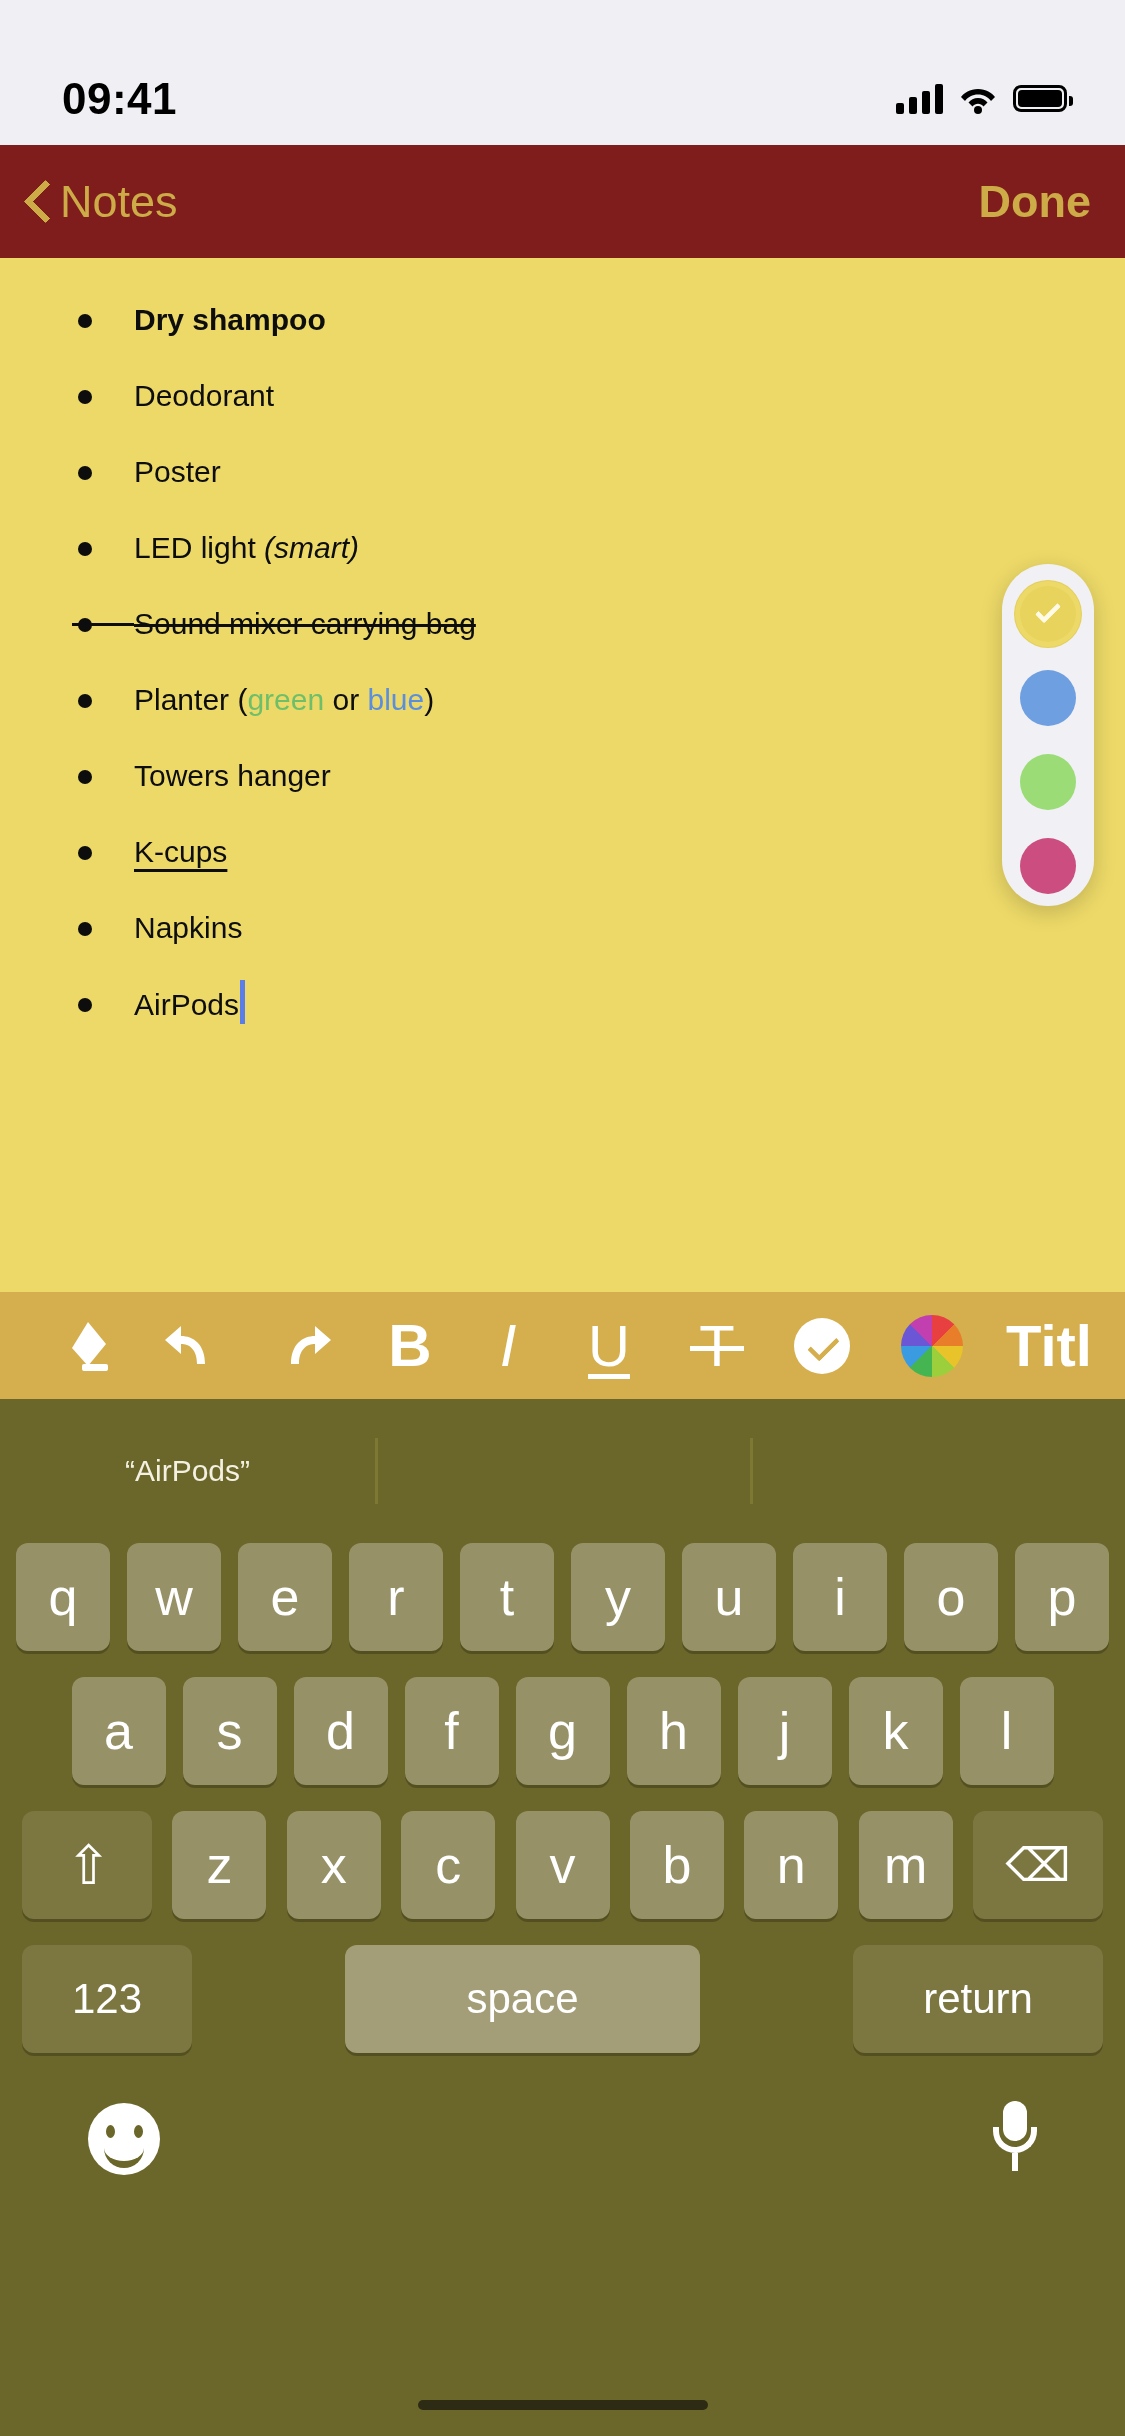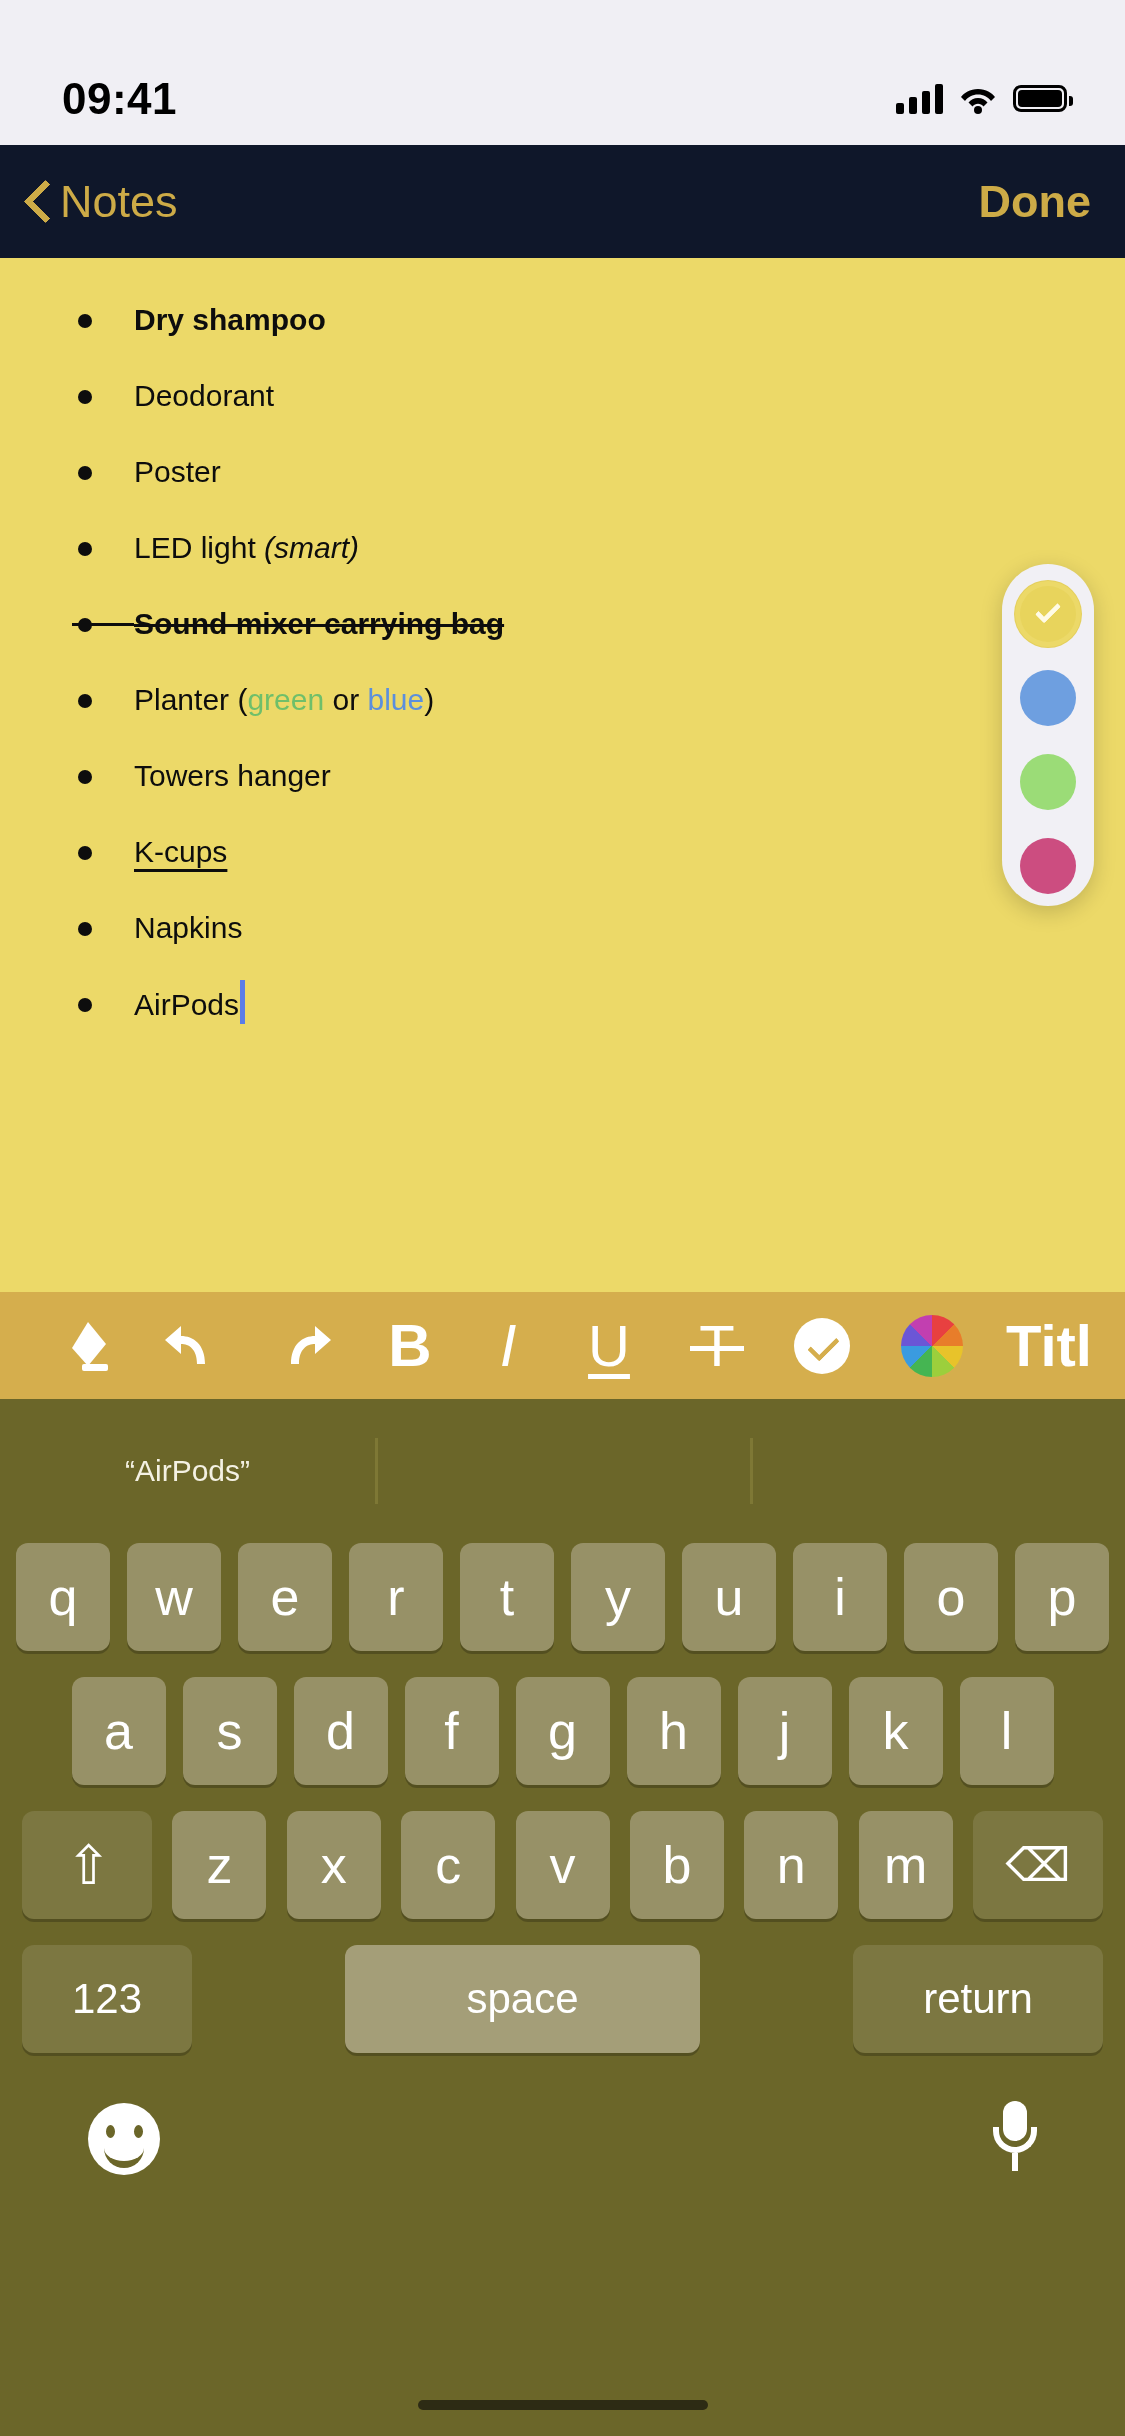--- a/index.html
+++ b/index.html
@@ -28,21 +28,21 @@
   .sig-bars i:nth-child(4){height:30px}
   .wifi{ width:38px; height:30px; position:relative; }
   .battery{ width:54px; height:27px; border:3px solid #000; border-radius:8px; position:relative; }
   .battery::after{ content:""; position:absolute; right:-9px; top:8px; width:4px; height:10px;
     background:#000; border-radius:0 3px 3px 0; }
   .battery .fill{ position:absolute; inset:2px; background:#000; border-radius:4px; }
 
   
   .nav-bar{
     position:absolute; top:145px; left:0; width:1125px; height:113px;
-    background:#0f172a; display:flex; align-items:center;
+    background:#7f1d1d; display:flex; align-items:center;
     justify-content:space-between; padding:0 34px 0 24px;
   }
   .nav-back{ display:flex; align-items:center; gap:10px; cursor:pointer; }
   .chevron-left{ width:26px; height:44px; position:relative; }
   .chevron-left::before{
     content:""; position:absolute; left:6px; top:6px;
     width:24px; height:24px; border-left:7px solid #cdab47; border-bottom:7px solid #cdab47;
     transform:rotate(45deg); border-radius:2px;
   }
   .nav-back-label{ font-size:45px; color:#cdab47; }
@@ -63,21 +63,21 @@
     line-height:48px; padding-left:56px; margin-bottom:28px;
     white-space:nowrap;
   }
   .note-list li .bullet{
     position:absolute; left:0; top:18px;
     width:14px; height:14px; background:#0d0d0d; border-radius:50%;
   }
   .bold{ font-weight:700; }
   .italic{ font-style:italic; }
   .underline{ text-decoration:underline; text-underline-offset:7px; }
-  li.strike{ text-decoration:line-through; text-decoration-thickness:3px;font-weight:bold; }
+  li.strike{ text-decoration:line-through; text-decoration-thickness:3px; }
   li.strike .bullet{ border-radius:50%; }
   li.strike::after{
     content:""; position:absolute; left:-6px; top:23px;
     width:62px; height:3px; background:#0d0d0d;
   }
   .txt-green{ color:#6fbf6a; }
   .txt-blue{ color:#5b8fdd; }
   .caret{
     display:inline-block; width:5px; height:44px; background:#5b7de8;
     vertical-align:-9px; margin-left:1px;

